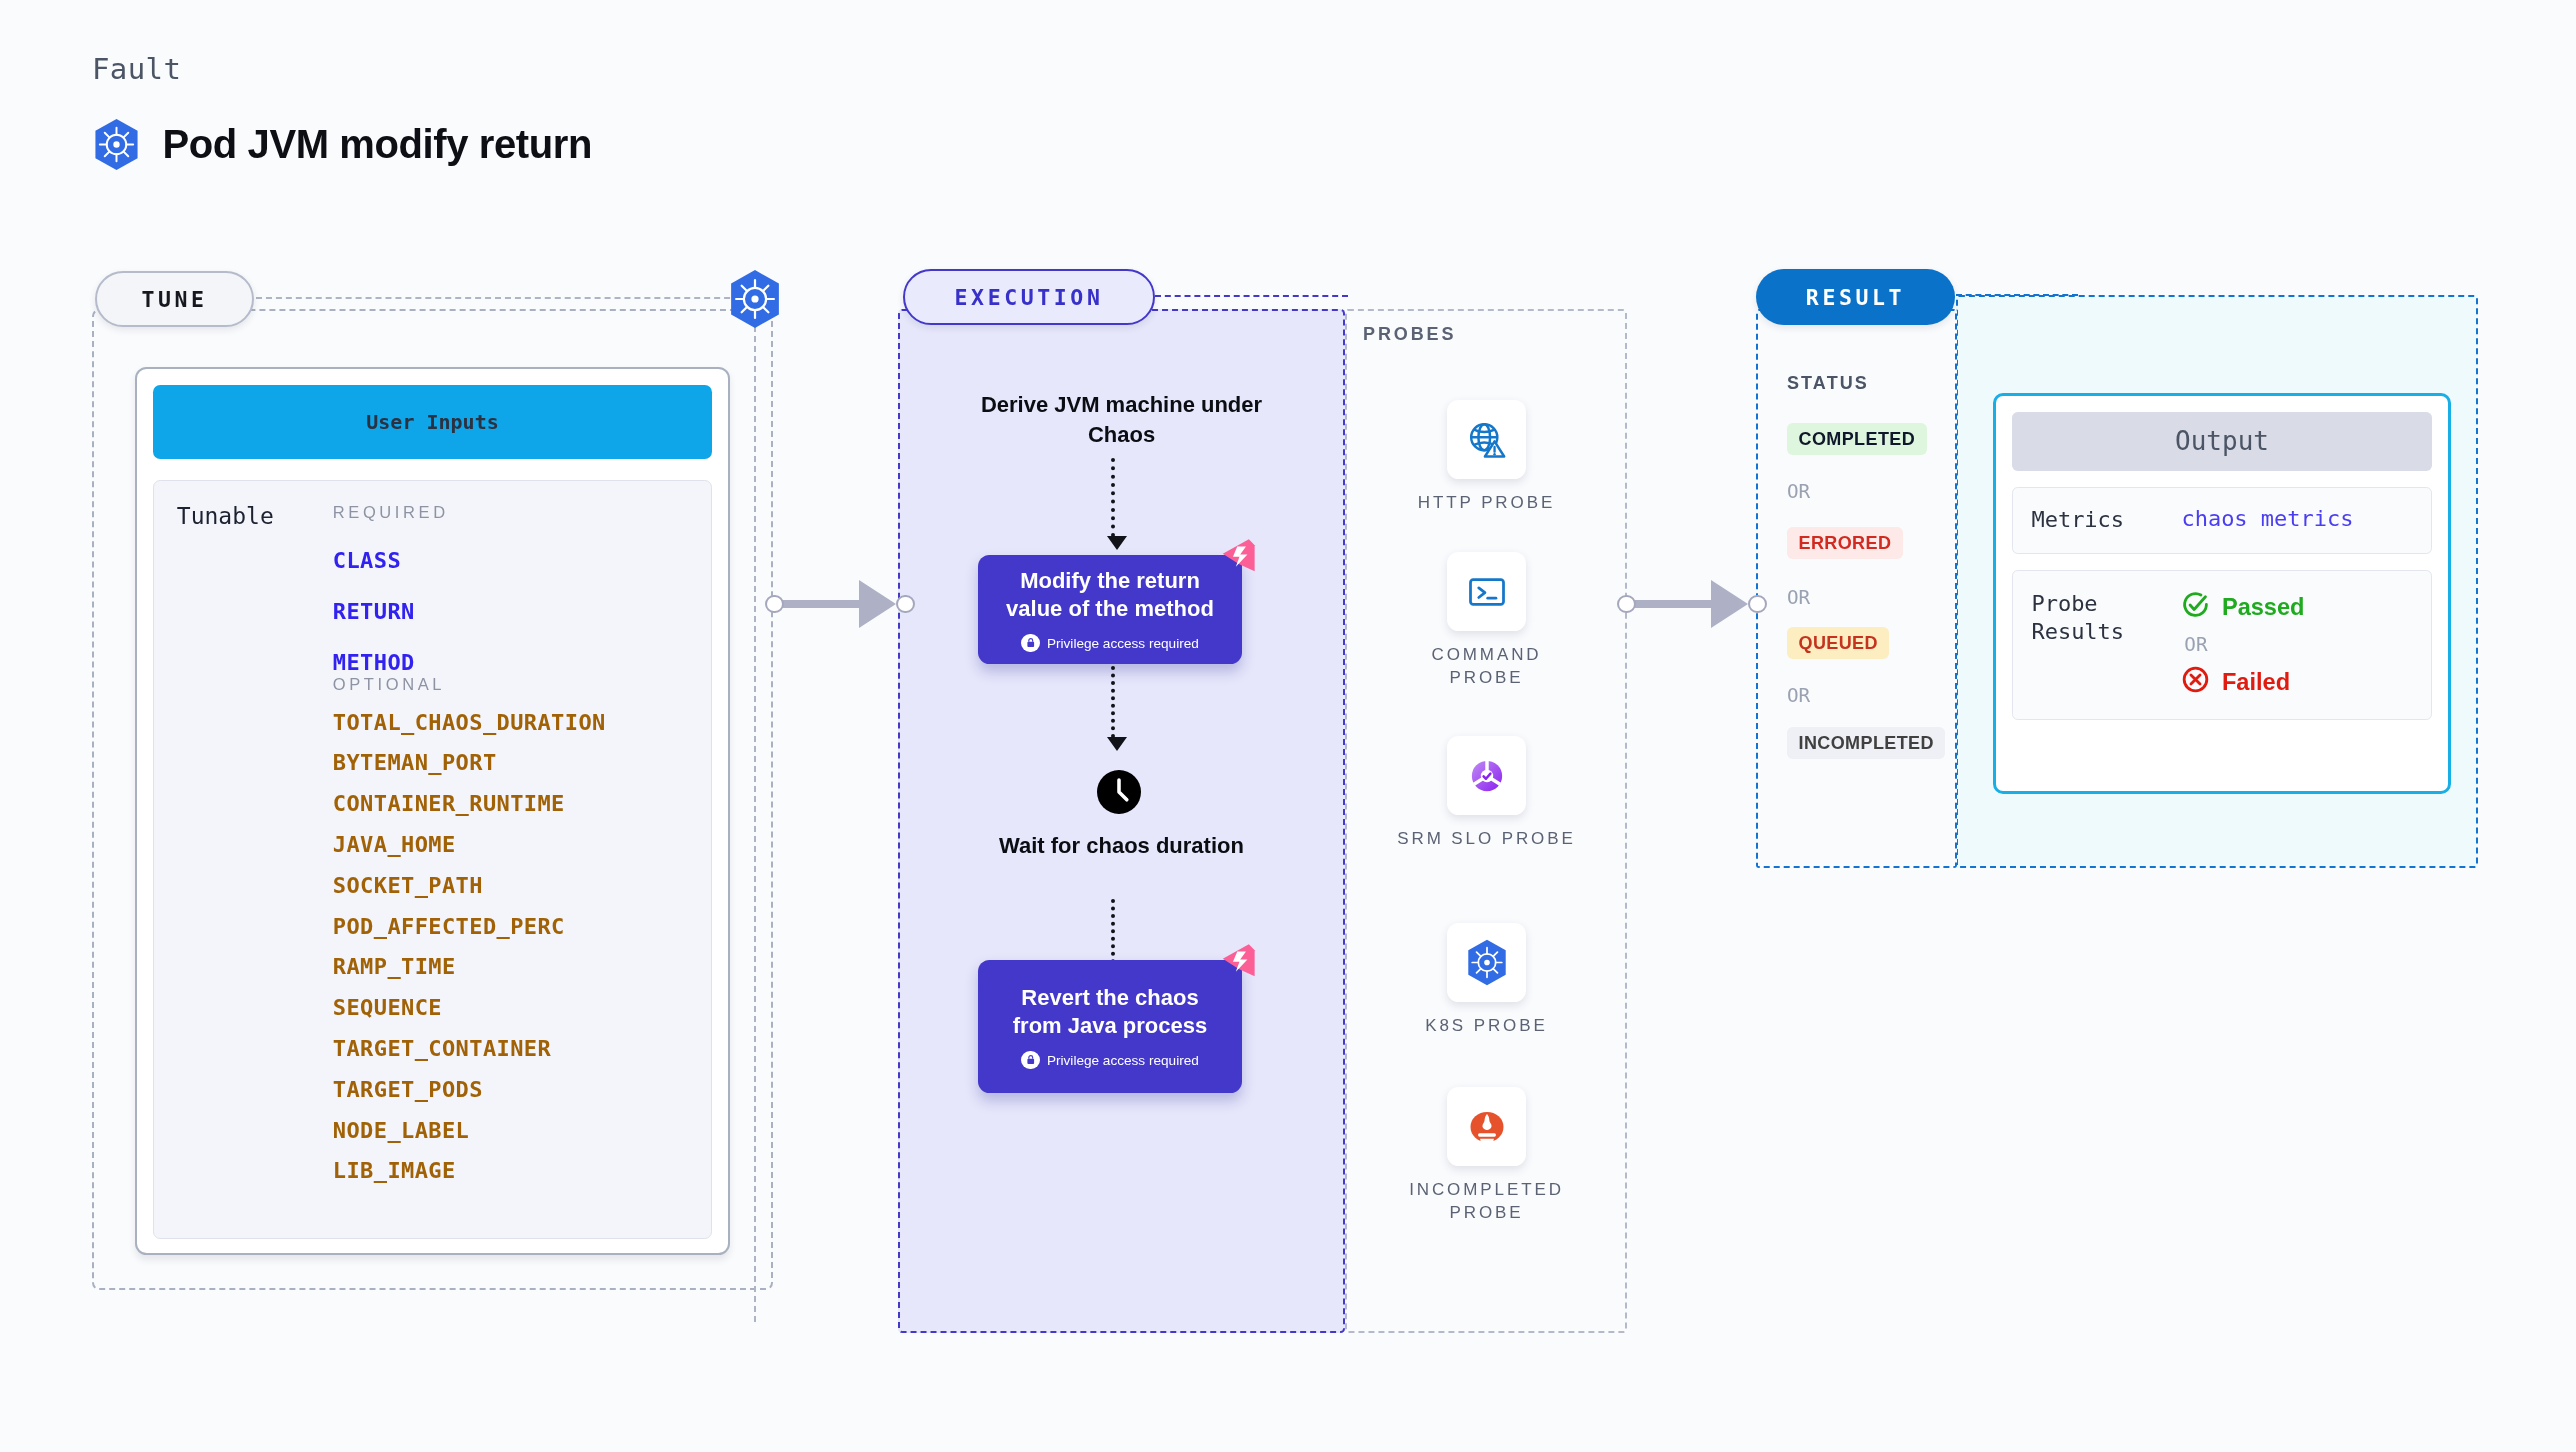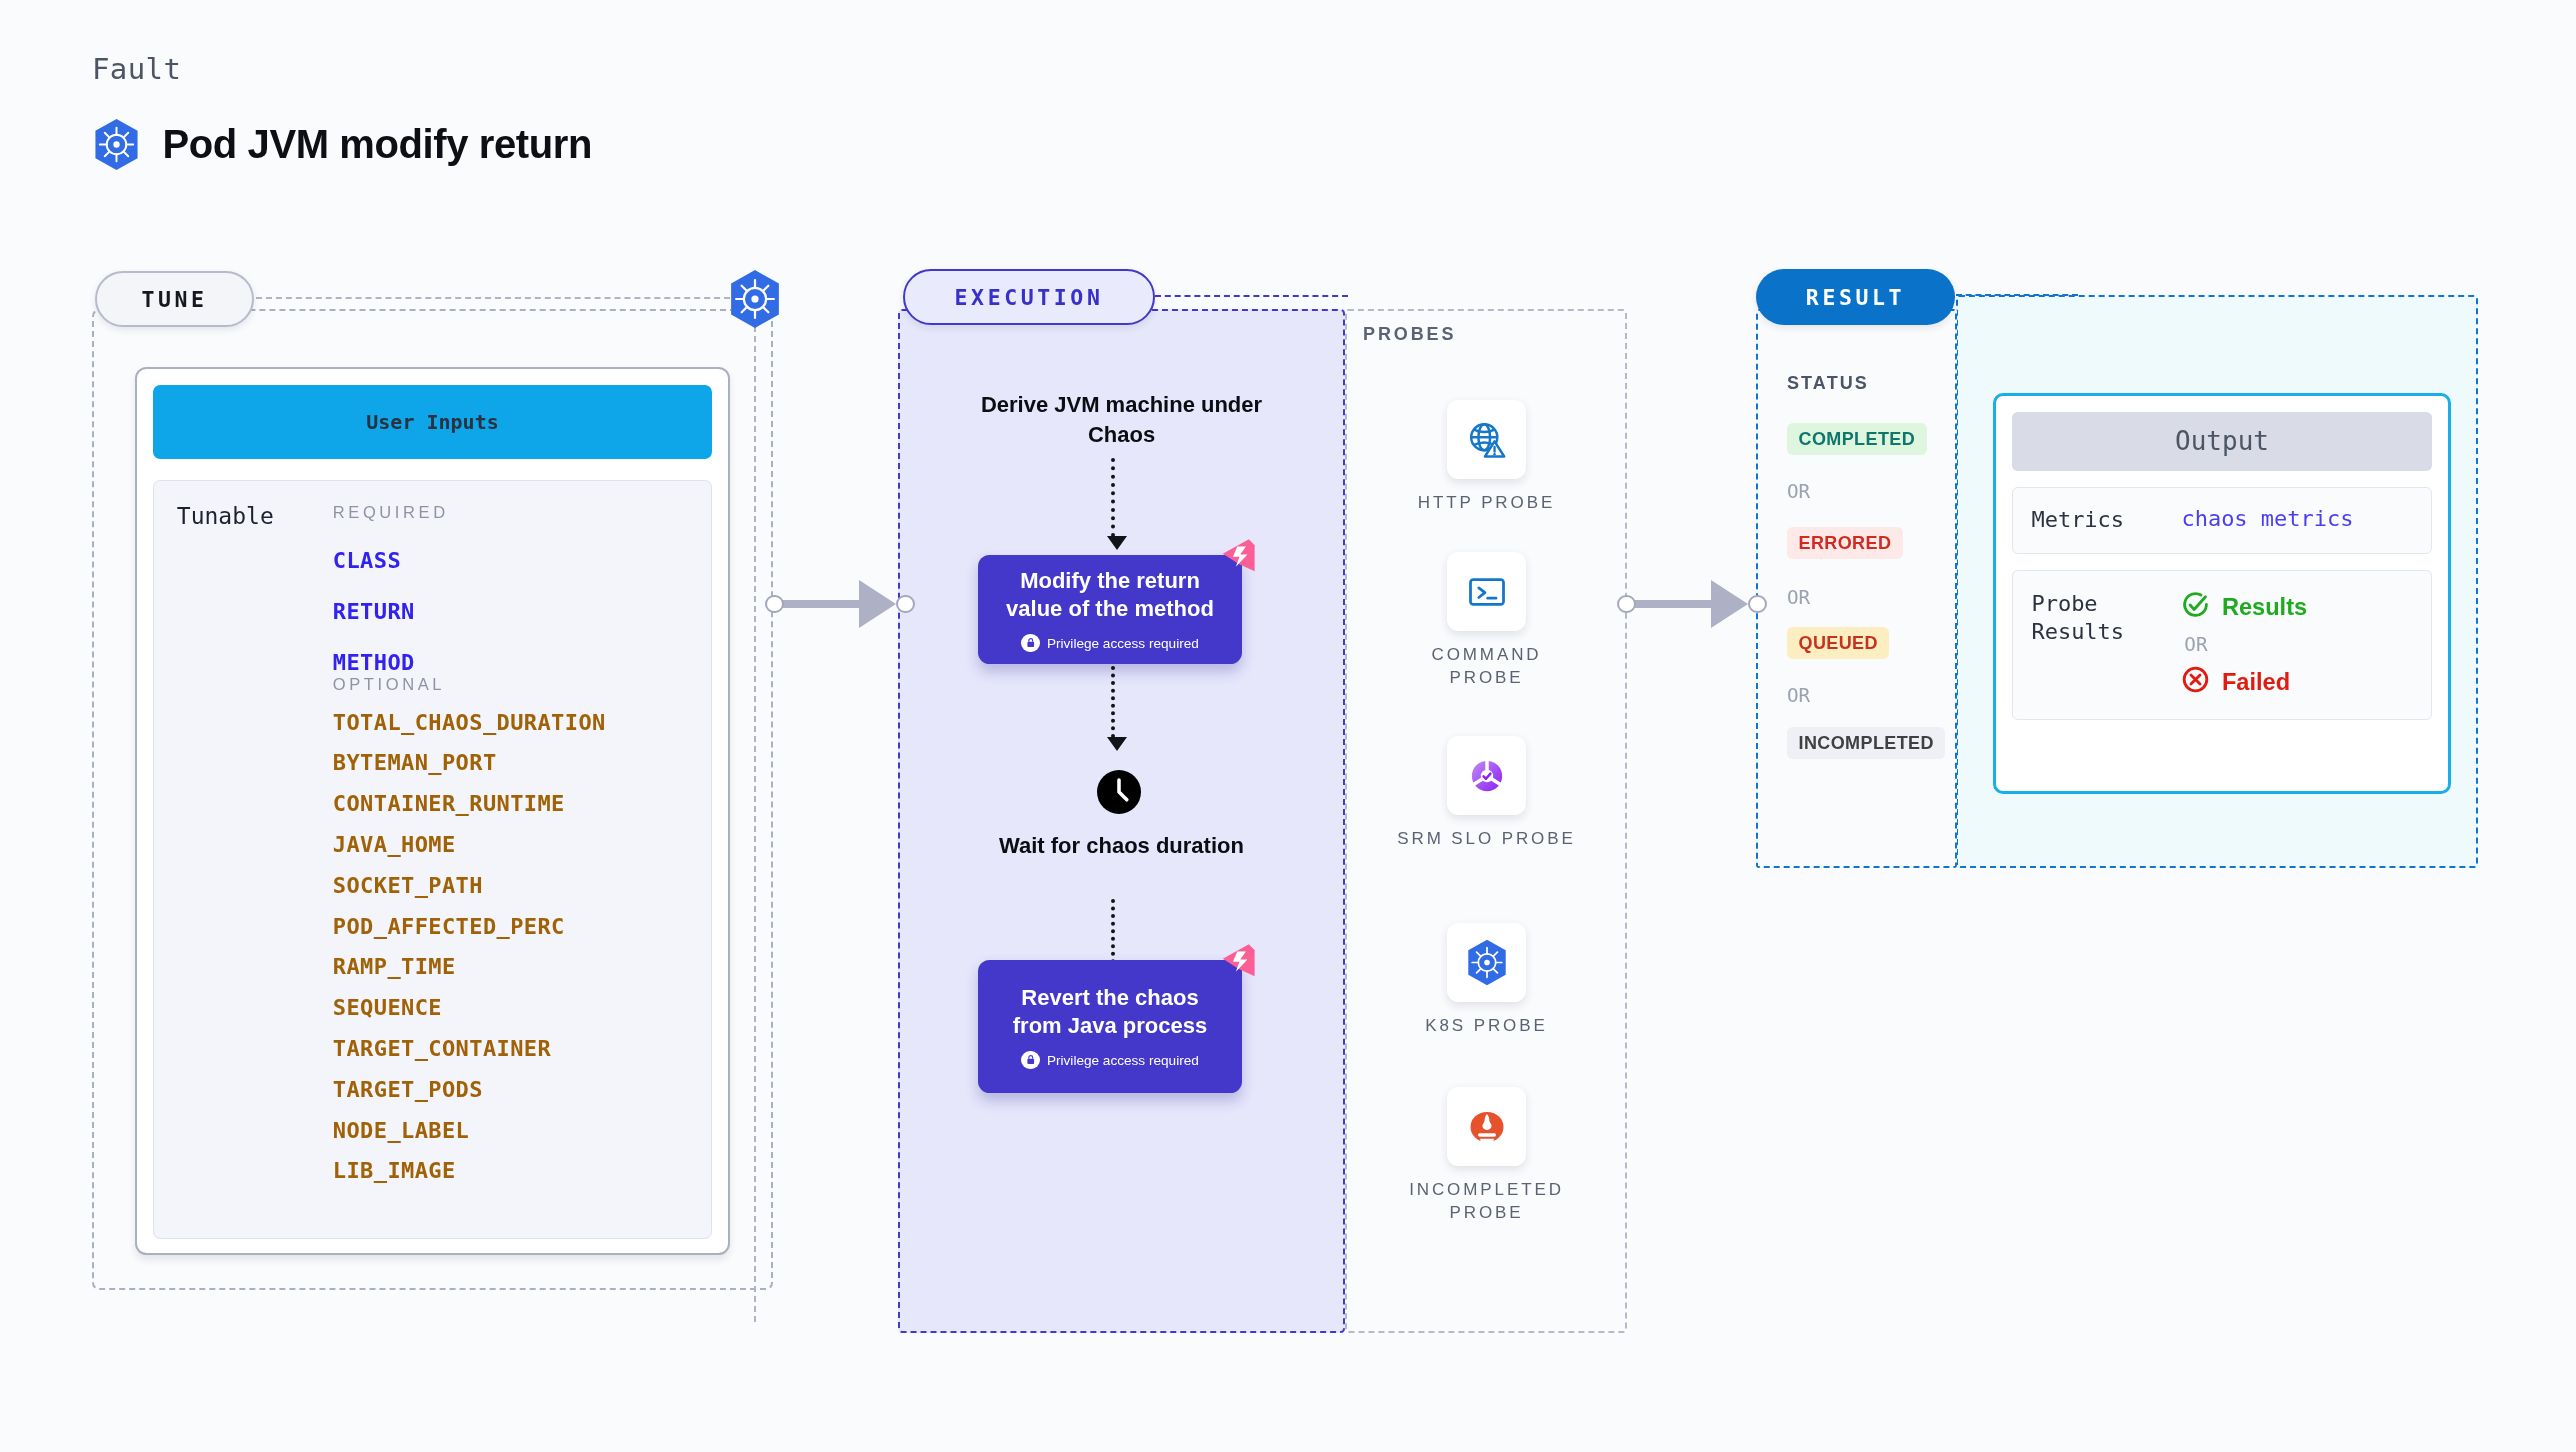--- a/index.html
+++ b/index.html
@@ -196,21 +196,21 @@
     font-size:18px; font-weight:700; color:#4b5565; letter-spacing:2.1px;
   }
   .status-chip {
     position:absolute; left:1787px; border-radius:5.7px;
     padding:5.7px 11.5px; font-size:18px; font-weight:700; letter-spacing:0.4px;
   }
   .status-or {
     position:absolute; left:1787px; font-size:19.3px; color:#9aa1b1;
     font-family:"DejaVu Sans Mono", monospace;
   }
-  #chip-completed { top:423px; background:#dff6de; color:#0f766e; }
+  #chip-completed { top:423px; background:#dff6de; color:#0f172a; }
   #or-1 { top:480px; }
   #chip-errored { top:527px; background:#fde9e7; color:#d12a20; }
   #or-2 { top:586px; }
   #chip-queued { top:627px; background:#fdeec2; color:#c5331f; }
   #or-3 { top:684px; }
   #chip-incompleted { top:727px; background:#eff0f5; color:#404040; }
 
   
   #output-region {
     left:1956px; top:295px; width:522px; height:573px;
@@ -522,21 +522,21 @@
     <div class="output-row">
       <div class="output-row-label">Probe Results</div>
       <div id="probe-results-values">
         <div class="pr-line">
           <span>
             <svg viewBox="0 0 32 32" width="29" height="29">
               <path d="M28 16 A12 12 0 1 1 22 5.6" fill="none" stroke="#1faa1f" stroke-width="3.1" stroke-linecap="round"></path>
               <path d="M10 16.5 L14.5 21.5 L27 7.5" fill="none" stroke="#1faa1f" stroke-width="3.1" stroke-linecap="round" stroke-linejoin="round"></path>
             </svg>
           </span>
-          <span class="pr-passed">Results</span>
+          <span class="pr-passed">Passed</span>
         </div>
         <div id="pr-or">OR</div>
         <div class="pr-line">
           <span>
             <svg viewBox="0 0 32 32" width="29" height="29">
               <circle cx="16" cy="16" r="12.5" fill="none" stroke="#e01b10" stroke-width="3.1"></circle>
               <path d="M11 11 L21 21 M21 11 L11 21" fill="none" stroke="#e01b10" stroke-width="3.1" stroke-linecap="round"></path>
             </svg>
           </span>
           <span class="pr-failed">Failed</span>

